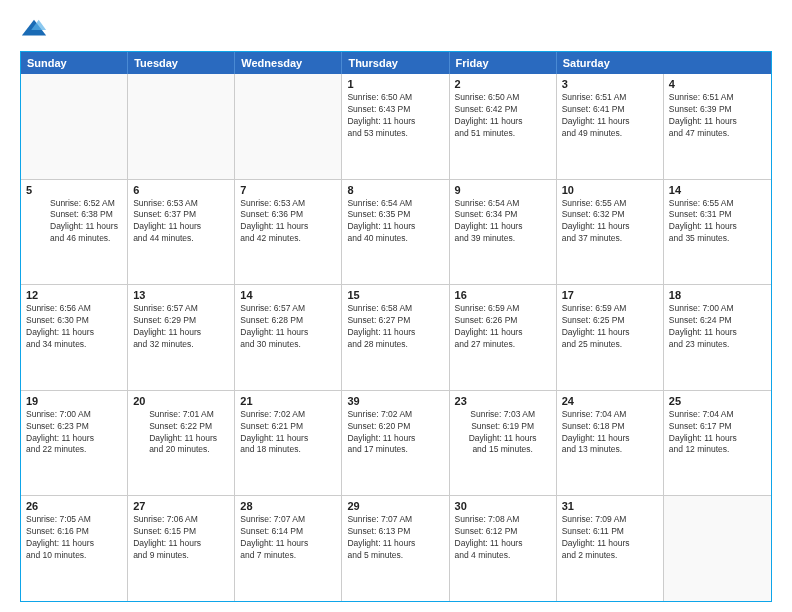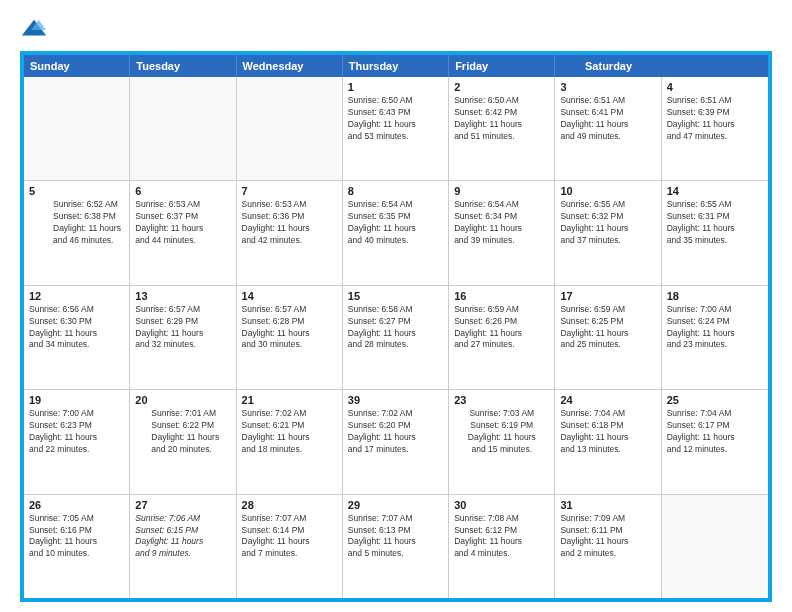--- a/index.html
+++ b/index.html
@@ -51,36 +51,36 @@
       line-height: 1.1;
     }
     .location {
       font-size: 14px;
       color: #444;
     }
     .calendar {
       flex: 1;
       display: flex;
       flex-direction: column;
-      border: 4px solid #0ea5e9;
+      border: 1px solid #0ea5e9;
     }
     .cal-header {
       display: grid;
       grid-template-columns: repeat(7, 1fr);
       background: #2a6abf;
     }
     .cal-header-cell {
       color: #fff;
       font-size: 11px;
       font-weight: bold;
       padding: 5px 6px;
       text-align: left;
       border-right: 1px solid #4a8ad4;
     }
-    .cal-header-cell:last-child { border-right: none; text-align: center; }
+    .cal-header-cell:last-child { border-right: none; }
     .cal-body {
       flex: 1;
       display: flex;
       flex-direction: column;
     }
     .cal-row {
       flex: 1;
       display: grid;
       grid-template-columns: repeat(7, 1fr);
       border-bottom: 1px solid #ccc;
@@ -330,21 +330,21 @@
         <div class="cal-row">
           <div class="cal-cell">
             <span class="day-num">26</span>
             <div class="cell-info" style="white-space: pre-line;">Sunrise: 7:05 AM
 Sunset: 6:16 PM
 Daylight: 11 hours
 and 10 minutes.</div>
           </div>
           <div class="cal-cell">
             <span class="day-num">27</span>
-            <div class="cell-info" style="white-space: pre-line; font-style: italic;">Sunrise: 7:06 AM
+            <div class="cell-info" style="white-space: pre-line;">Sunrise: 7:06 AM
 Sunset: 6:15 PM
 Daylight: 11 hours
 and 9 minutes.</div>
           </div>
           <div class="cal-cell">
             <span class="day-num">28</span>
             <div class="cell-info" style="white-space: pre-line;">Sunrise: 7:07 AM
 Sunset: 6:14 PM
 Daylight: 11 hours
 and 7 minutes.</div>

